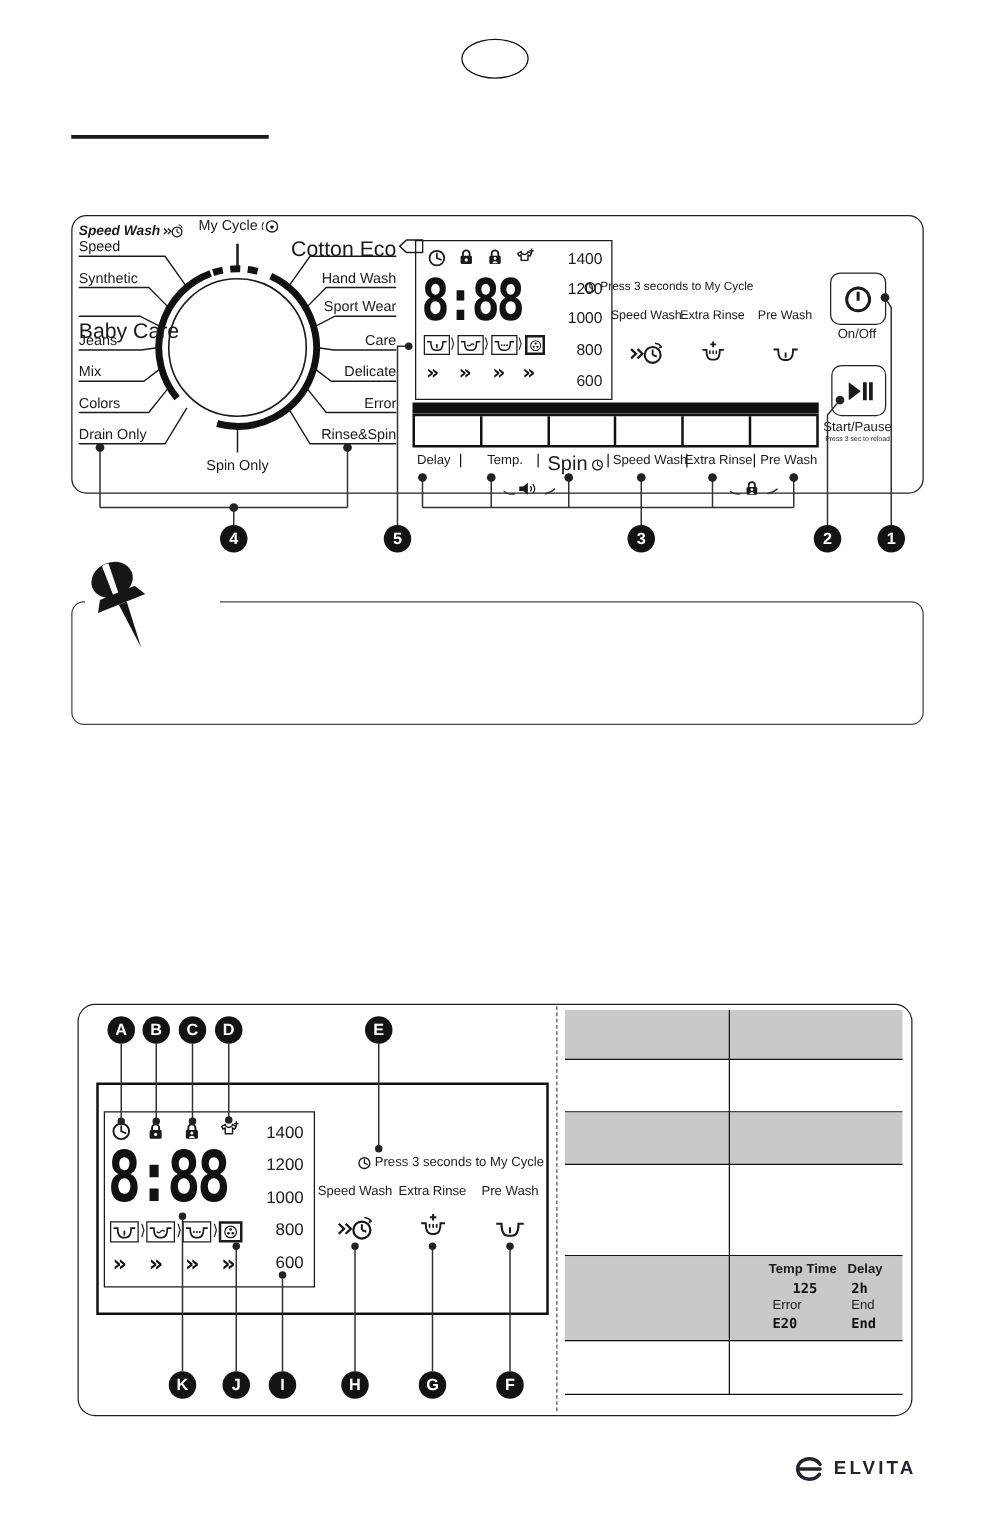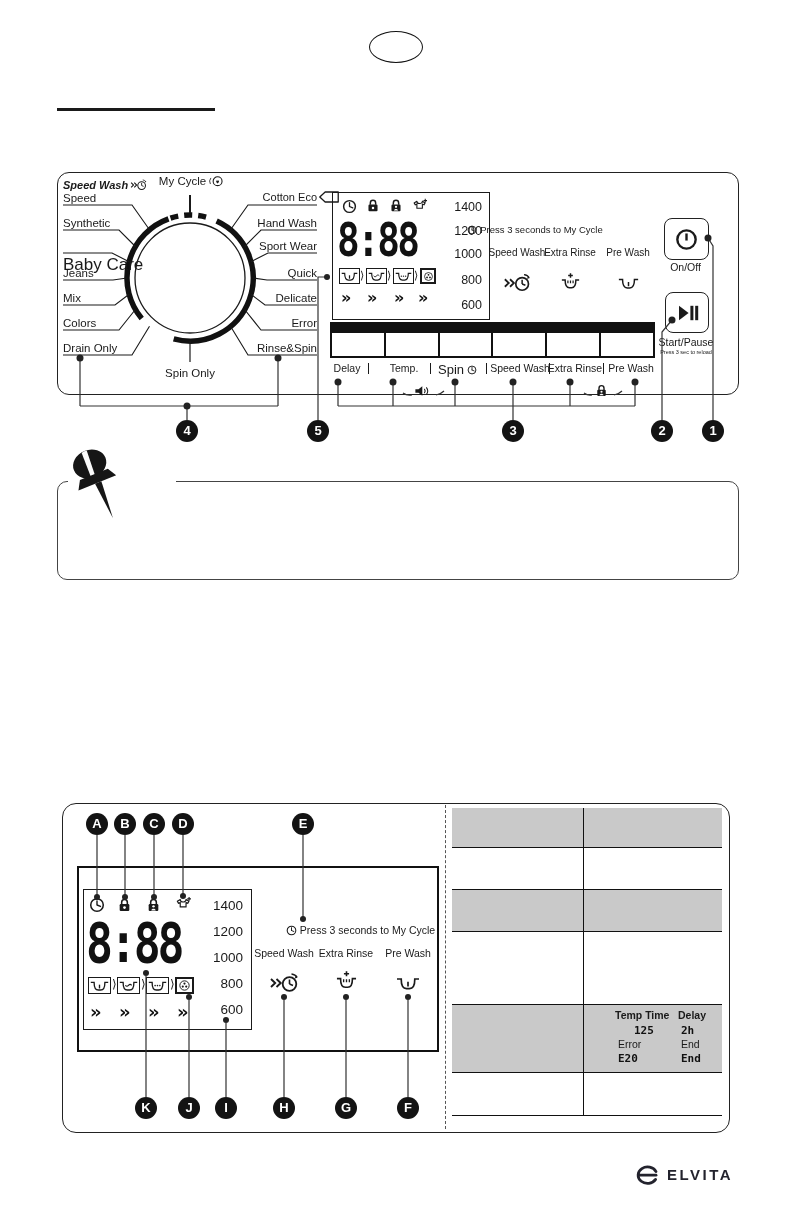--- a/index.html
+++ b/index.html
@@ -162,27 +162,27 @@
         <use href="#ic-heartclock"></use>
       </svg>
   </div>
   <div class="abs txt" style="left:63px;top:192px;font-size:11.5px">Speed</div>
   <div class="abs txt" style="left:63px;top:217px;font-size:11.5px">Synthetic</div>
   <div class="abs txt" style="left:63px;top:256px;font-size:17px">Baby Care</div>
   <div class="abs txt" style="left:63px;top:267px;font-size:11.5px">Jeans</div>
   <div class="abs txt" style="left:63px;top:292px;font-size:11.5px">Mix</div>
   <div class="abs txt" style="left:63px;top:317px;font-size:11.5px">Colors</div>
   <div class="abs txt" style="left:63px;top:342px;font-size:11.5px">Drain Only</div>
-  <div class="abs txt r" style="left:212px;top:191px;width:105px;font-size:11px">Cotton Eco</div>
+  <div class="abs txt r" style="left:212px;top:191px;width:105px;font-size:17px">Cotton Eco</div>
   <svg class="abs" width="20" height="14" style="left:319px;top:190px">
       <use href="#ic-tag"></use>
     </svg>
   <div class="abs txt r" style="left:212px;top:217px;width:105px;font-size:11.5px">Hand Wash</div>
   <div class="abs txt r" style="left:212px;top:240px;width:105px;font-size:11.5px">Sport Wear</div>
-  <div class="abs txt r" style="left:212px;top:267px;width:105px;font-size:11.5px">Quick</div>
+  <div class="abs txt r" style="left:212px;top:267px;width:105px;font-size:11.5px">Care</div>
   <div class="abs txt r" style="left:212px;top:292px;width:105px;font-size:11.5px">Delicate</div>
   <div class="abs txt r" style="left:212px;top:317px;width:105px;font-size:11.5px">Error</div>
   <div class="abs txt r" style="left:212px;top:342px;width:105px;font-size:11.5px">Rinse&amp;Spin</div>
   <div class="abs txt c" style="left:150px;top:367px;width:80px;font-size:11.5px">Spin Only</div>
 
   <div class="abs dispbox" style="left:332px;top:192px;width:156px;height:126px"></div>
   <svg class="abs" width="15" height="15" style="left:342px;top:199px">
       <use href="#ic-clock"></use>
     </svg>
   <svg class="abs" width="16" height="17" style="left:365px;top:197px">
@@ -252,21 +252,21 @@
     <div></div>
     <div></div>
     <div></div>
     <div></div>
     <div></div>
     <div></div>
   </div>
   <div class="abs txt c" style="left:322px;top:363px;width:50px;font-size:10.5px">Delay</div>
   <div class="abs txt c" style="left:379px;top:363px;width:50px;font-size:10.5px">Temp.</div>
   <div class="abs txt flex" style="left:438px;top:363px;gap:3px">
-    <span style="font-size:13px">Spin</span>
+    <span style="font-size:16px">Spin</span>
     <svg width="10" height="10">
         <use href="#ic-clock"></use>
       </svg>
   </div>
   <div class="abs txt c" style="left:489px;top:363px;width:62px;font-size:10.5px">Speed Wash</div>
   <div class="abs txt c" style="left:545px;top:363px;width:60px;font-size:10.5px">Extra Rinse</div>
   <div class="abs txt c" style="left:601px;top:363px;width:60px;font-size:10.5px">Pre Wash</div>
   <div class="abs sep" style="left:368px;top:363px"></div>
   <div class="abs sep" style="left:430px;top:363px"></div>
   <div class="abs sep" style="left:486px;top:363px"></div>

